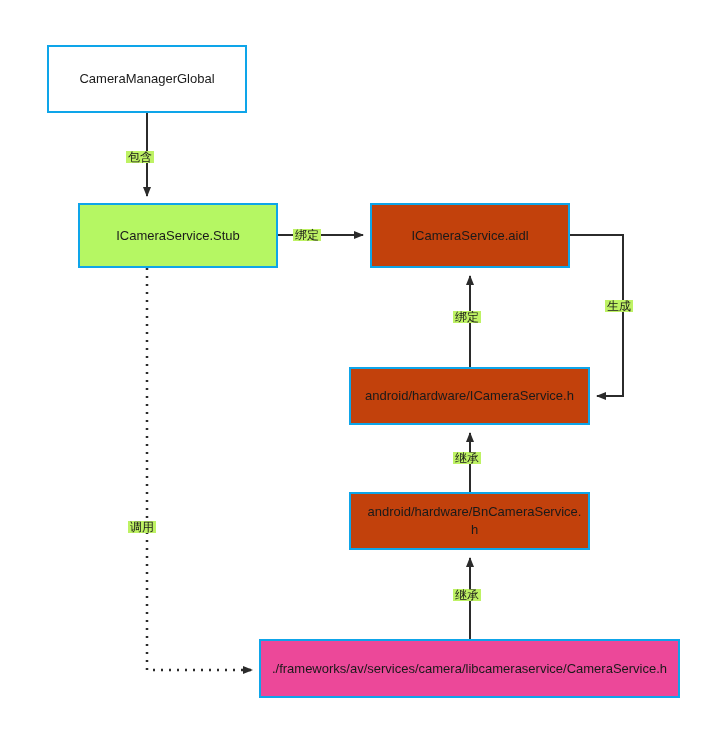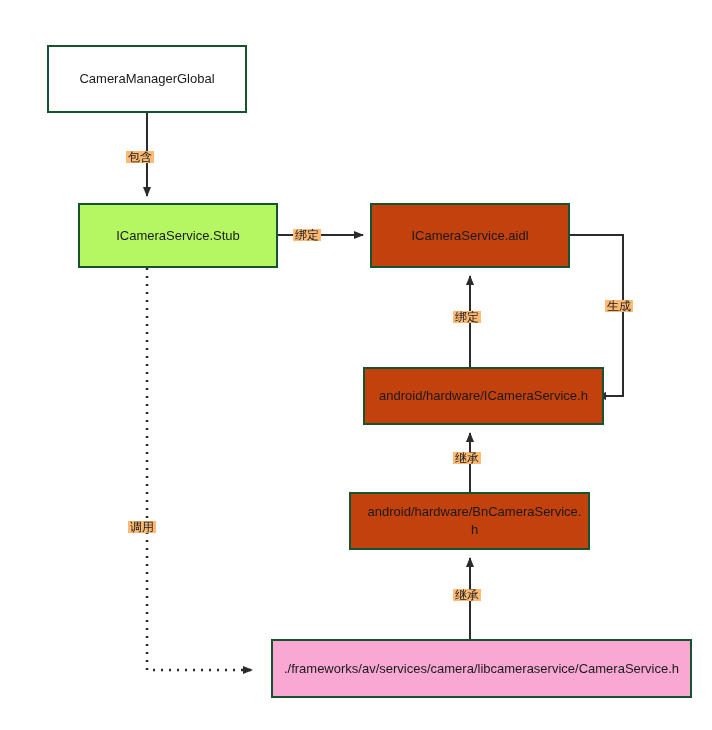--- a/index.html
+++ b/index.html
@@ -11,41 +11,41 @@
     position: relative;
     width: 712px;
     height: 730px;
     background: #ffffff;
     font-family: "Liberation Sans", "DejaVu Sans", sans-serif;
     overflow: hidden;
   }
   .node {
     position: absolute;
     box-sizing: border-box;
-    border: 2px solid #14532d;
+    border: 2px solid #0ea5e9;
     display: flex;
     align-items: center;
     justify-content: center;
     text-align: center;
     color: #1a1a1a;
     font-size: 13px;
     line-height: 1.35;
     padding: 2px 6px;
     word-break: break-word;
   }
   .node-white  { background: #ffffff; }
   .node-green  { background: #b5f763; margin-left: 31px; }
   .node-cyan   { background: #c2410c; }
-  .node-yellow { background: #f9a8d4; margin-left: 12px; }
+  .node-yellow { background: #ec4899; }
 
   .edge-label {
     position: absolute;
     font-size: 12px;
     color: #1a1a1a;
-    background: #fdba74;
+    background: #bef264;
     padding: 0 2px;
     white-space: nowrap;
     line-height: 1;
   }
   svg.edges {
     position: absolute;
     left: 0;
     top: 0;
     width: 712px;
     height: 730px;
@@ -98,21 +98,21 @@
   </div>
 
   <div class="node node-green" style="left:47px; top:203px; width:200px; height:65px;">
     <span>ICameraService.Stub</span>
   </div>
 
   <div class="node node-cyan" style="left:370px; top:203px; width:200px; height:65px;">
     <span>ICameraService.aidl</span>
   </div>
 
-  <div class="node node-cyan" style="left:363px; top:367px; width:241px; height:58px;align-items:center;">
+  <div class="node node-cyan" style="left:349px; top:367px; width:241px; height:58px;align-items:center;">
     <span>android/hardware/ICameraService.h</span>
   </div>
 
   <div class="node node-cyan" style="left:349px; top:492px; width:241px; height:58px;padding-left:16px;">
     <span>android/hardware/BnCameraService.h</span>
   </div>
 
   <div class="node node-yellow" style="left:259px; top:639px; width:421px; height:59px;">
     <span>./frameworks/av/services/camera/libcameraservice/CameraService.h</span>
   </div>

